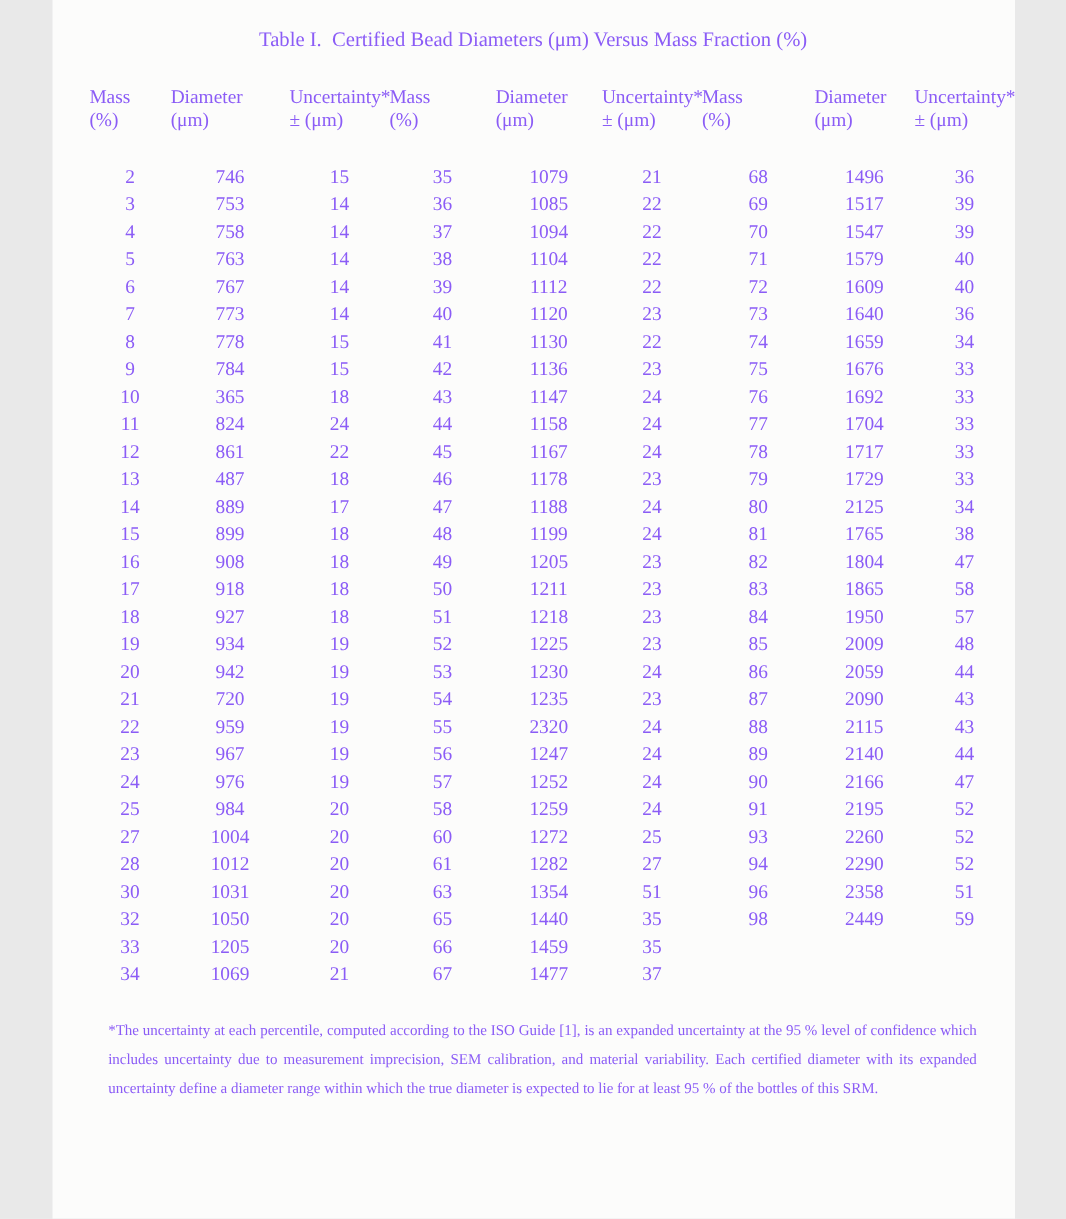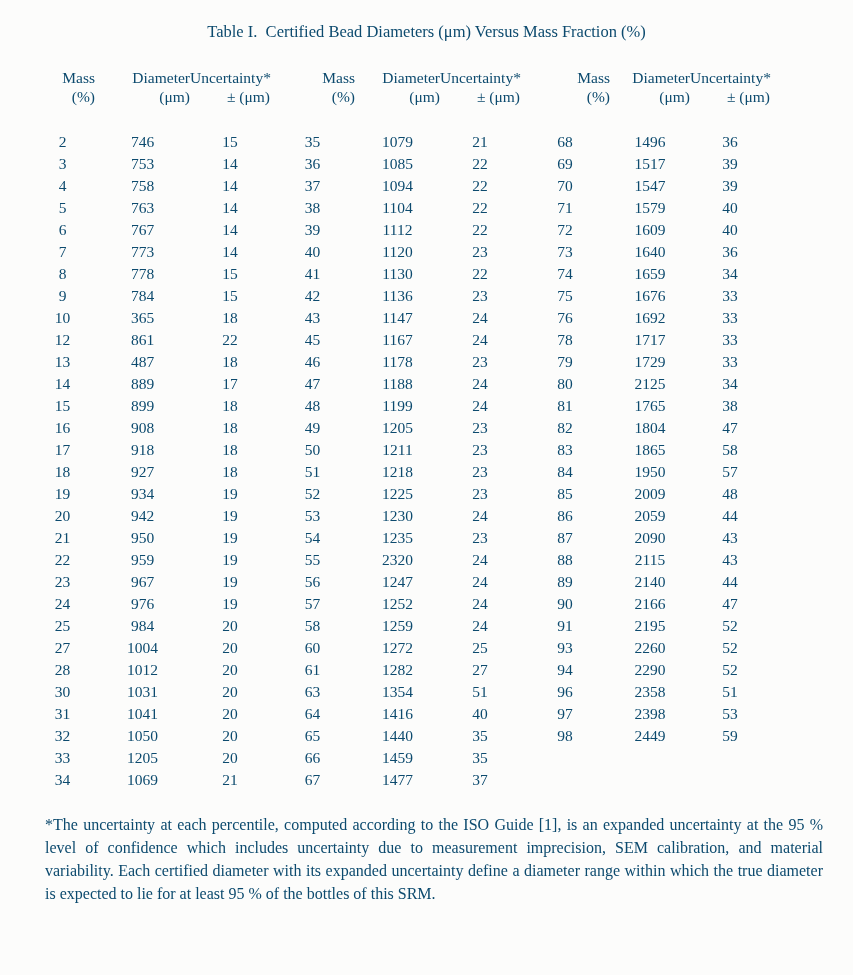--- a/index.html
+++ b/index.html
@@ -1,22 +1,22 @@
 <!DOCTYPE html>
 <html><head>
 <meta charset="utf-8">
 <style>
   html, body { margin: 0; padding: 0; background: #e9e9e9; }
   .page {
     position: relative;
-    width: 853px;
+    width: 770px;
     height: 975px;
     margin: 0 auto;
     background: #fcfcfb;
-    color: #0c4a6e;
+    color: #8b5cf6;
     font-family: "Liberation Serif", "DejaVu Serif", serif;
     overflow: hidden;
   }
   .title {
     padding-top: 22px;
     text-align: center;
     font-size: 16.5px;
     line-height: 20px;
     white-space: pre;
   }
@@ -24,36 +24,36 @@
     border-collapse: collapse;
     table-layout: fixed;
     margin-left: 30px;
     margin-top: 26px;
     width: 740px;
   }
   table.beads th {
     font-weight: normal;
     font-size: 15.5px;
     line-height: 19px;
-    text-align: right;
+    text-align: left;
     padding: 0;
     vertical-align: bottom;
   }
   table.beads tr.units th { padding-bottom: 25px; }
   table.beads td {
     text-align: center;
     font-size: 15.5px;
     height: 22px;
     padding: 0;
     line-height: 22px;
   }
   .footnote {
     margin: 22px 30px 0 45px;
     text-align: justify;
-    font-size: 16px;
+    font-size: 12px;
     line-height: 23px;
   }
 </style>
 </head>
 <body>
 
 <div class="page">
 
   <div class="title">Table I.  Certified Bead Diameters (μm) Versus Mass Fraction (%)</div>
 
@@ -187,20 +187,31 @@
           <td>365</td>
           <td>18</td>
           <td>43</td>
           <td>1147</td>
           <td>24</td>
           <td>76</td>
           <td>1692</td>
           <td>33</td>
         </tr>
         <tr>
+          <td>11</td>
+          <td>824</td>
+          <td>24</td>
+          <td>44</td>
+          <td>1158</td>
+          <td>24</td>
+          <td>77</td>
+          <td>1704</td>
+          <td>33</td>
+        </tr>
+        <tr>
           <td>12</td>
           <td>861</td>
           <td>22</td>
           <td>45</td>
           <td>1167</td>
           <td>24</td>
           <td>78</td>
           <td>1717</td>
           <td>33</td>
         </tr>
@@ -287,21 +298,21 @@
           <td>19</td>
           <td>53</td>
           <td>1230</td>
           <td>24</td>
           <td>86</td>
           <td>2059</td>
           <td>44</td>
         </tr>
         <tr>
           <td>21</td>
-          <td>950</td>
+          <td>720</td>
           <td>19</td>
           <td>54</td>
           <td>1235</td>
           <td>23</td>
           <td>87</td>
           <td>2090</td>
           <td>43</td>
         </tr>
         <tr>
           <td>22</td>
@@ -374,31 +385,20 @@
           <td>1031</td>
           <td>20</td>
           <td>63</td>
           <td>1354</td>
           <td>51</td>
           <td>96</td>
           <td>2358</td>
           <td>51</td>
         </tr>
         <tr>
-          <td>31</td>
-          <td>1041</td>
-          <td>20</td>
-          <td>64</td>
-          <td>1416</td>
-          <td>40</td>
-          <td>97</td>
-          <td>2398</td>
-          <td>53</td>
-        </tr>
-        <tr>
           <td>32</td>
           <td>1050</td>
           <td>20</td>
           <td>65</td>
           <td>1440</td>
           <td>35</td>
           <td>98</td>
           <td>2449</td>
           <td>59</td>
         </tr>

